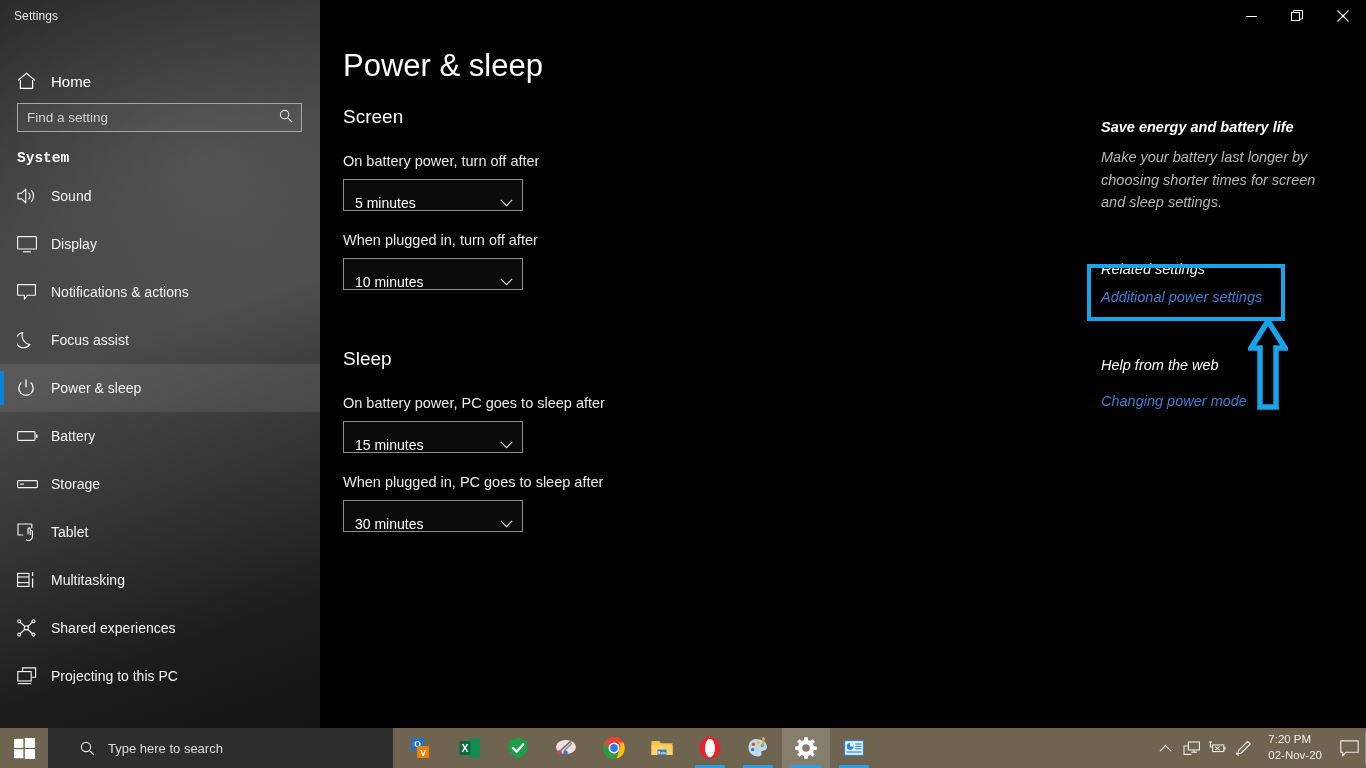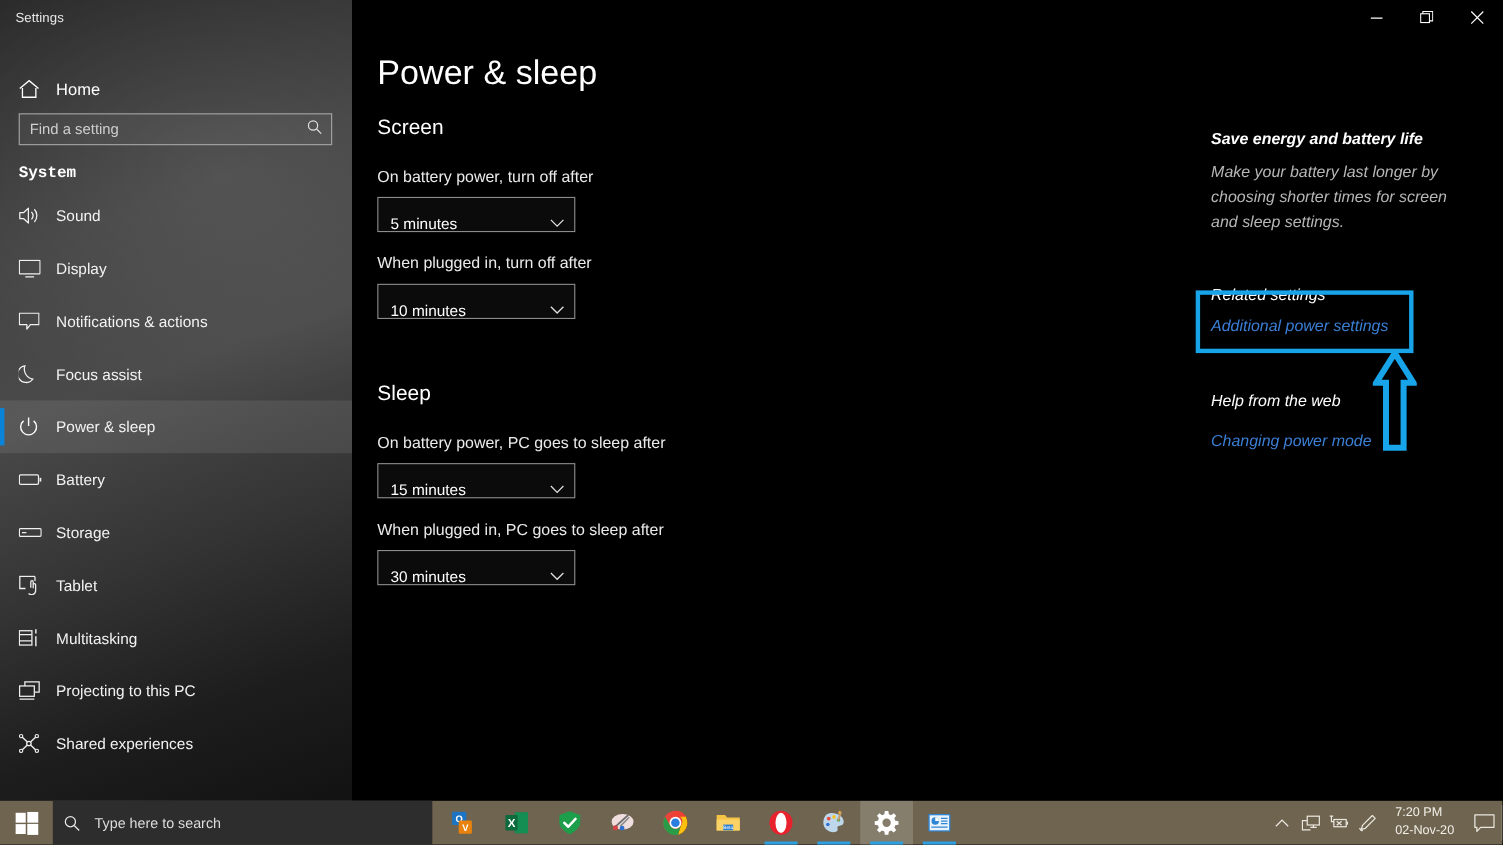--- a/index.html
+++ b/index.html
@@ -114,21 +114,21 @@
   .taskbar {
     position:absolute; left:0; bottom:0; width:1366px; height:40px;
     background:#6e6450;
   }
   .tb-start {
     position:absolute; left:0; top:0; width:48px; height:40px;
     display:flex; align-items:center; justify-content:center;
   }
   .tb-search {
     position:absolute; left:48px; top:0; width:345px; height:40px;
-    background:#2d2d2d; display:flex; align-items:center; padding-left:10px;
+    background:#2d2d2d; display:flex; align-items:center; padding-left:32px;
   }
   .tb-search .s-ic { color:#e6e6e6; display:flex; align-items:center; }
   .tb-search .s-tx { margin-left:13px; font-size:13px; color:#dcdcdc; }
 
   .tb-apps { position:absolute; left:398px; top:0; height:40px; display:flex; }
   .tb-app {
     position:relative; width:48px; height:40px;
     display:flex; align-items:center; justify-content:center;
   }
   .tb-app.active { background:rgba(255,255,255,.17); }
@@ -285,46 +285,46 @@
           <span class="ic">
             <svg width="20" height="18" viewBox="0 0 20 18">
               <rect x="0.6" y="2.4" width="11.4" height="13.0" fill="none" stroke="#f0f0f0" stroke-width="1.15"></rect>
               <line x1="0.6" y1="6.0" x2="12.0" y2="6.0" stroke="#f0f0f0" stroke-width="1.15"></line>
               <line x1="0.6" y1="11.6" x2="12.0" y2="11.6" stroke="#f0f0f0" stroke-width="1.15"></line>
               <line x1="15.6" y1="1.0" x2="15.6" y2="5.0" stroke="#f0f0f0" stroke-width="1.3"></line>
               <line x1="15.6" y1="7.4" x2="15.6" y2="16.6" stroke="#f0f0f0" stroke-width="1.3"></line>
             </svg>
           </span>
           <span class="lbl">Multitasking</span>
-        </div>
-
-        <div class="navitem">
-          <span class="ic">
-            <svg width="20" height="18" viewBox="0 0 20 18">
-              <polyline points="5.6,4.6 5.6,0.8 18.6,0.8 18.6,10.2 14.8,10.2" fill="none" stroke="#f0f0f0" stroke-width="1.15"></polyline>
-              <rect x="0.8" y="4.6" width="13.4" height="9.4" fill="none" stroke="#f0f0f0" stroke-width="1.15"></rect>
-              <line x1="0.8" y1="16.6" x2="14.2" y2="16.6" stroke="#f0f0f0" stroke-width="1.15"></line>
-            </svg>
-          </span>
-          <span class="lbl">Projecting to this PC</span>
         </div>
 
         <div class="navitem">
           <span class="ic">
             <svg width="19" height="18" viewBox="0 0 19 18">
               <line x1="2.6" y1="2.6" x2="16.0" y2="15.2" stroke="#f0f0f0" stroke-width="1.25"></line>
               <line x1="16.0" y1="2.6" x2="2.6" y2="15.2" stroke="#f0f0f0" stroke-width="1.25"></line>
               <circle cx="9.3" cy="8.9" r="2.0" fill="#1f1f1f" stroke="#f0f0f0" stroke-width="1.15"></circle>
               <circle cx="2.2" cy="2.2" r="1.5" fill="#1f1f1f" stroke="#f0f0f0" stroke-width="1.05"></circle>
               <circle cx="16.5" cy="2.2" r="1.5" fill="#1f1f1f" stroke="#f0f0f0" stroke-width="1.05"></circle>
               <circle cx="2.2" cy="15.6" r="1.5" fill="#1f1f1f" stroke="#f0f0f0" stroke-width="1.05"></circle>
               <circle cx="16.5" cy="15.6" r="1.5" fill="#1f1f1f" stroke="#f0f0f0" stroke-width="1.05"></circle>
             </svg>
           </span>
           <span class="lbl">Shared experiences</span>
+        </div>
+
+        <div class="navitem">
+          <span class="ic">
+            <svg width="20" height="18" viewBox="0 0 20 18">
+              <polyline points="5.6,4.6 5.6,0.8 18.6,0.8 18.6,10.2 14.8,10.2" fill="none" stroke="#f0f0f0" stroke-width="1.15"></polyline>
+              <rect x="0.8" y="4.6" width="13.4" height="9.4" fill="none" stroke="#f0f0f0" stroke-width="1.15"></rect>
+              <line x1="0.8" y1="16.6" x2="14.2" y2="16.6" stroke="#f0f0f0" stroke-width="1.15"></line>
+            </svg>
+          </span>
+          <span class="lbl">Projecting to this PC</span>
         </div>
 
       </div>
     </div>
   </div>
 
   <div class="main">
     <div class="page-title">Power &amp; sleep</div>
 
     <div class="blk-screen">

